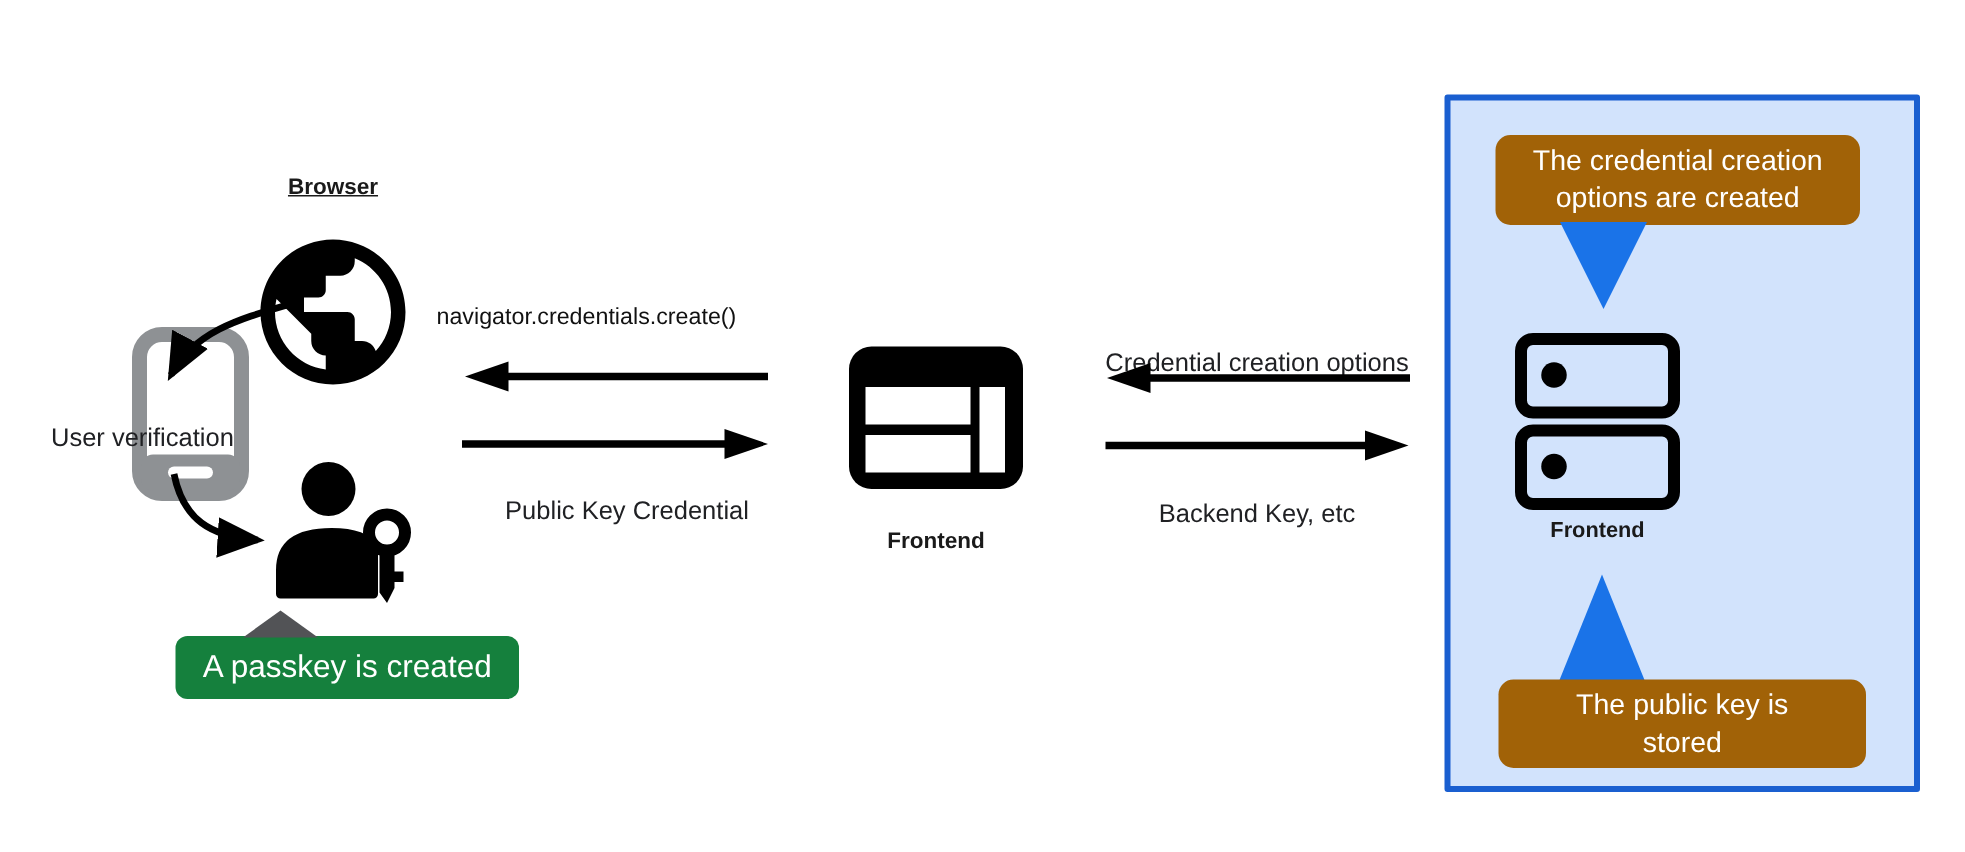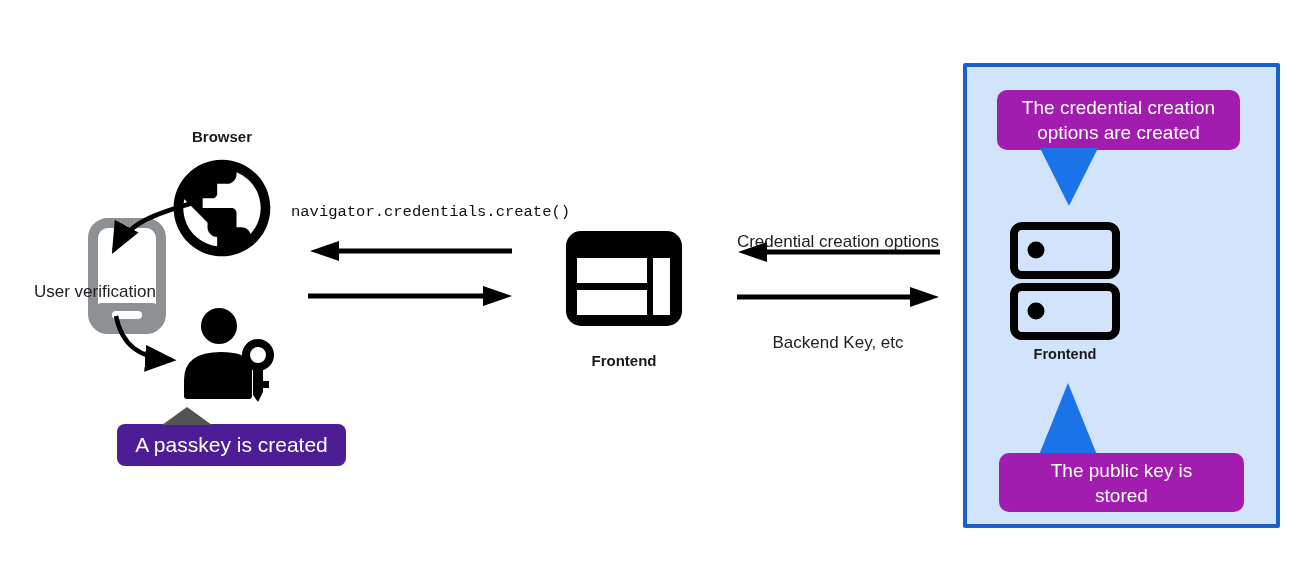--- a/index.html
+++ b/index.html
@@ -4,32 +4,32 @@
 <style>
   html,body{margin:0;padding:0;background:#fff;}
   #canvas{
     position:relative;width:1310px;height:568px;background:#ffffff;overflow:hidden;
     font-family:"Liberation Sans",sans-serif;color:#202124;
   }
   .abs{position:absolute;}
   .label{font-size:17px;color:#202124;white-space:nowrap;}
   .label-bold{font-weight:bold;font-size:15px;color:#1a1a1a;white-space:nowrap;}
   .center{text-align:center;}
-  .mono{font-family:Liberation Mono, monospace;font-size:15.5px;color:#111;white-space:nowrap;}
+  .mono{font-family:Liberation Sans, sans-serif;font-size:15.5px;color:#111;white-space:nowrap;}
   .tooltip-dark{
-    background:#4c1d95;color:#fff;border-radius:8px;
+    background:#15803d;color:#fff;border-radius:8px;
     font-size:21px;display:flex;align-items:center;justify-content:center;
   }
   .tooltip-dark .tip{
     position:absolute;top:-17px;left:45px;width:0;height:0;
     border-left:25px solid transparent;border-right:25px solid transparent;
     border-bottom:18px solid #525356;
   }
   .callout-blue{
-    background:#a21caf;color:#fff;border-radius:10px;
+    background:#a16207;color:#fff;border-radius:10px;
     font-size:19px;line-height:25px;display:flex;align-items:center;justify-content:center;
     text-align:center;
   }
   .pointer-down{
     width:0;height:0;
     border-left:29px solid transparent;border-right:29px solid transparent;
     border-top:58px solid #1a73e8;
   }
   .pointer-up{
     width:0;height:0;
@@ -40,21 +40,21 @@
     background:#d2e3fc;border:4px solid #1a5fd0;border-radius:2px;
     box-sizing:border-box;
   }
   svg{display:block;}
 </style>
 </head>
 <body>
 
 <div id="canvas">
 
-  <div class="abs label-bold center" style="left:152px;top:128px;width:140px;">Browser</div>
+  <div class="abs label-bold center" style="left:152px;top:116px;width:140px;text-decoration:underline;">Browser</div>
 
   <svg class="abs" style="left:88px;top:218px;" width="78" height="116" viewBox="0 0 78 116">
     <rect x="5" y="5" width="68" height="106" rx="15" fill="none" stroke="#8e9194" stroke-width="10"></rect>
     <rect x="6" y="85" width="66" height="24" rx="8" fill="#8e9194"></rect>
     <rect x="24" y="93" width="30" height="8" rx="4" fill="#ffffff"></rect>
   </svg>
 
   <svg class="abs" style="left:164px;top:150px;" width="116" height="116" viewBox="0 0 24 24">
     <path fill="#000000" d="M12 2C6.48 2 2 6.48 2 12s4.48 10 10 10 10-4.48 10-10S17.52 2 12 2zm-1 17.93c-3.95-.49-7-3.85-7-7.93 0-.62.08-1.21.21-1.79L9 15v1c0 1.1.9 2 2 2v1.93zm6.9-2.54c-.26-.81-1-1.39-1.9-1.39h-1v-3c0-.55-.45-1-1-1H8v-2h2c.55 0 1-.45 1-1V7h2c1.1 0 2-.9 2-2v-.41c2.93 1.19 5 4.06 5 7.41 0 2.08-.8 3.97-2.1 5.39z"></path>
   </svg>
@@ -88,20 +88,21 @@
   <svg class="abs" style="left:308px;top:239px;" width="206" height="24" viewBox="0 0 206 24">
     <polygon points="2,12 31,2 31,22" fill="#000"></polygon>
     <line x1="28" y1="12" x2="204" y2="12" stroke="#000" stroke-width="5"></line>
   </svg>
 
   <svg class="abs" style="left:306px;top:284px;" width="208" height="24" viewBox="0 0 208 24">
     <line x1="2" y1="12" x2="180" y2="12" stroke="#000" stroke-width="5"></line>
     <polygon points="206,12 177,2 177,22" fill="#000"></polygon>
   </svg>
 
+  <div class="abs label center" style="left:318px;top:331px;width:200px;">Public Key Credential</div>
 
   <svg class="abs" style="left:565px;top:230px;" width="118" height="97" viewBox="0 0 118 97">
     <rect x="1" y="1" width="116" height="95" rx="15" fill="#000"></rect>
     <rect x="12" y="28" width="70" height="25" fill="#fff"></rect>
     <rect x="12" y="60" width="70" height="25" fill="#fff"></rect>
     <rect x="88" y="28" width="17" height="57" fill="#fff"></rect>
   </svg>
   <div class="abs label-bold center" style="left:565px;top:352px;width:118px;">Frontend</div>
 
   <div class="abs label center" style="left:718px;top:202px;width:240px;margin-top:30px;">Credential creation options</div>

